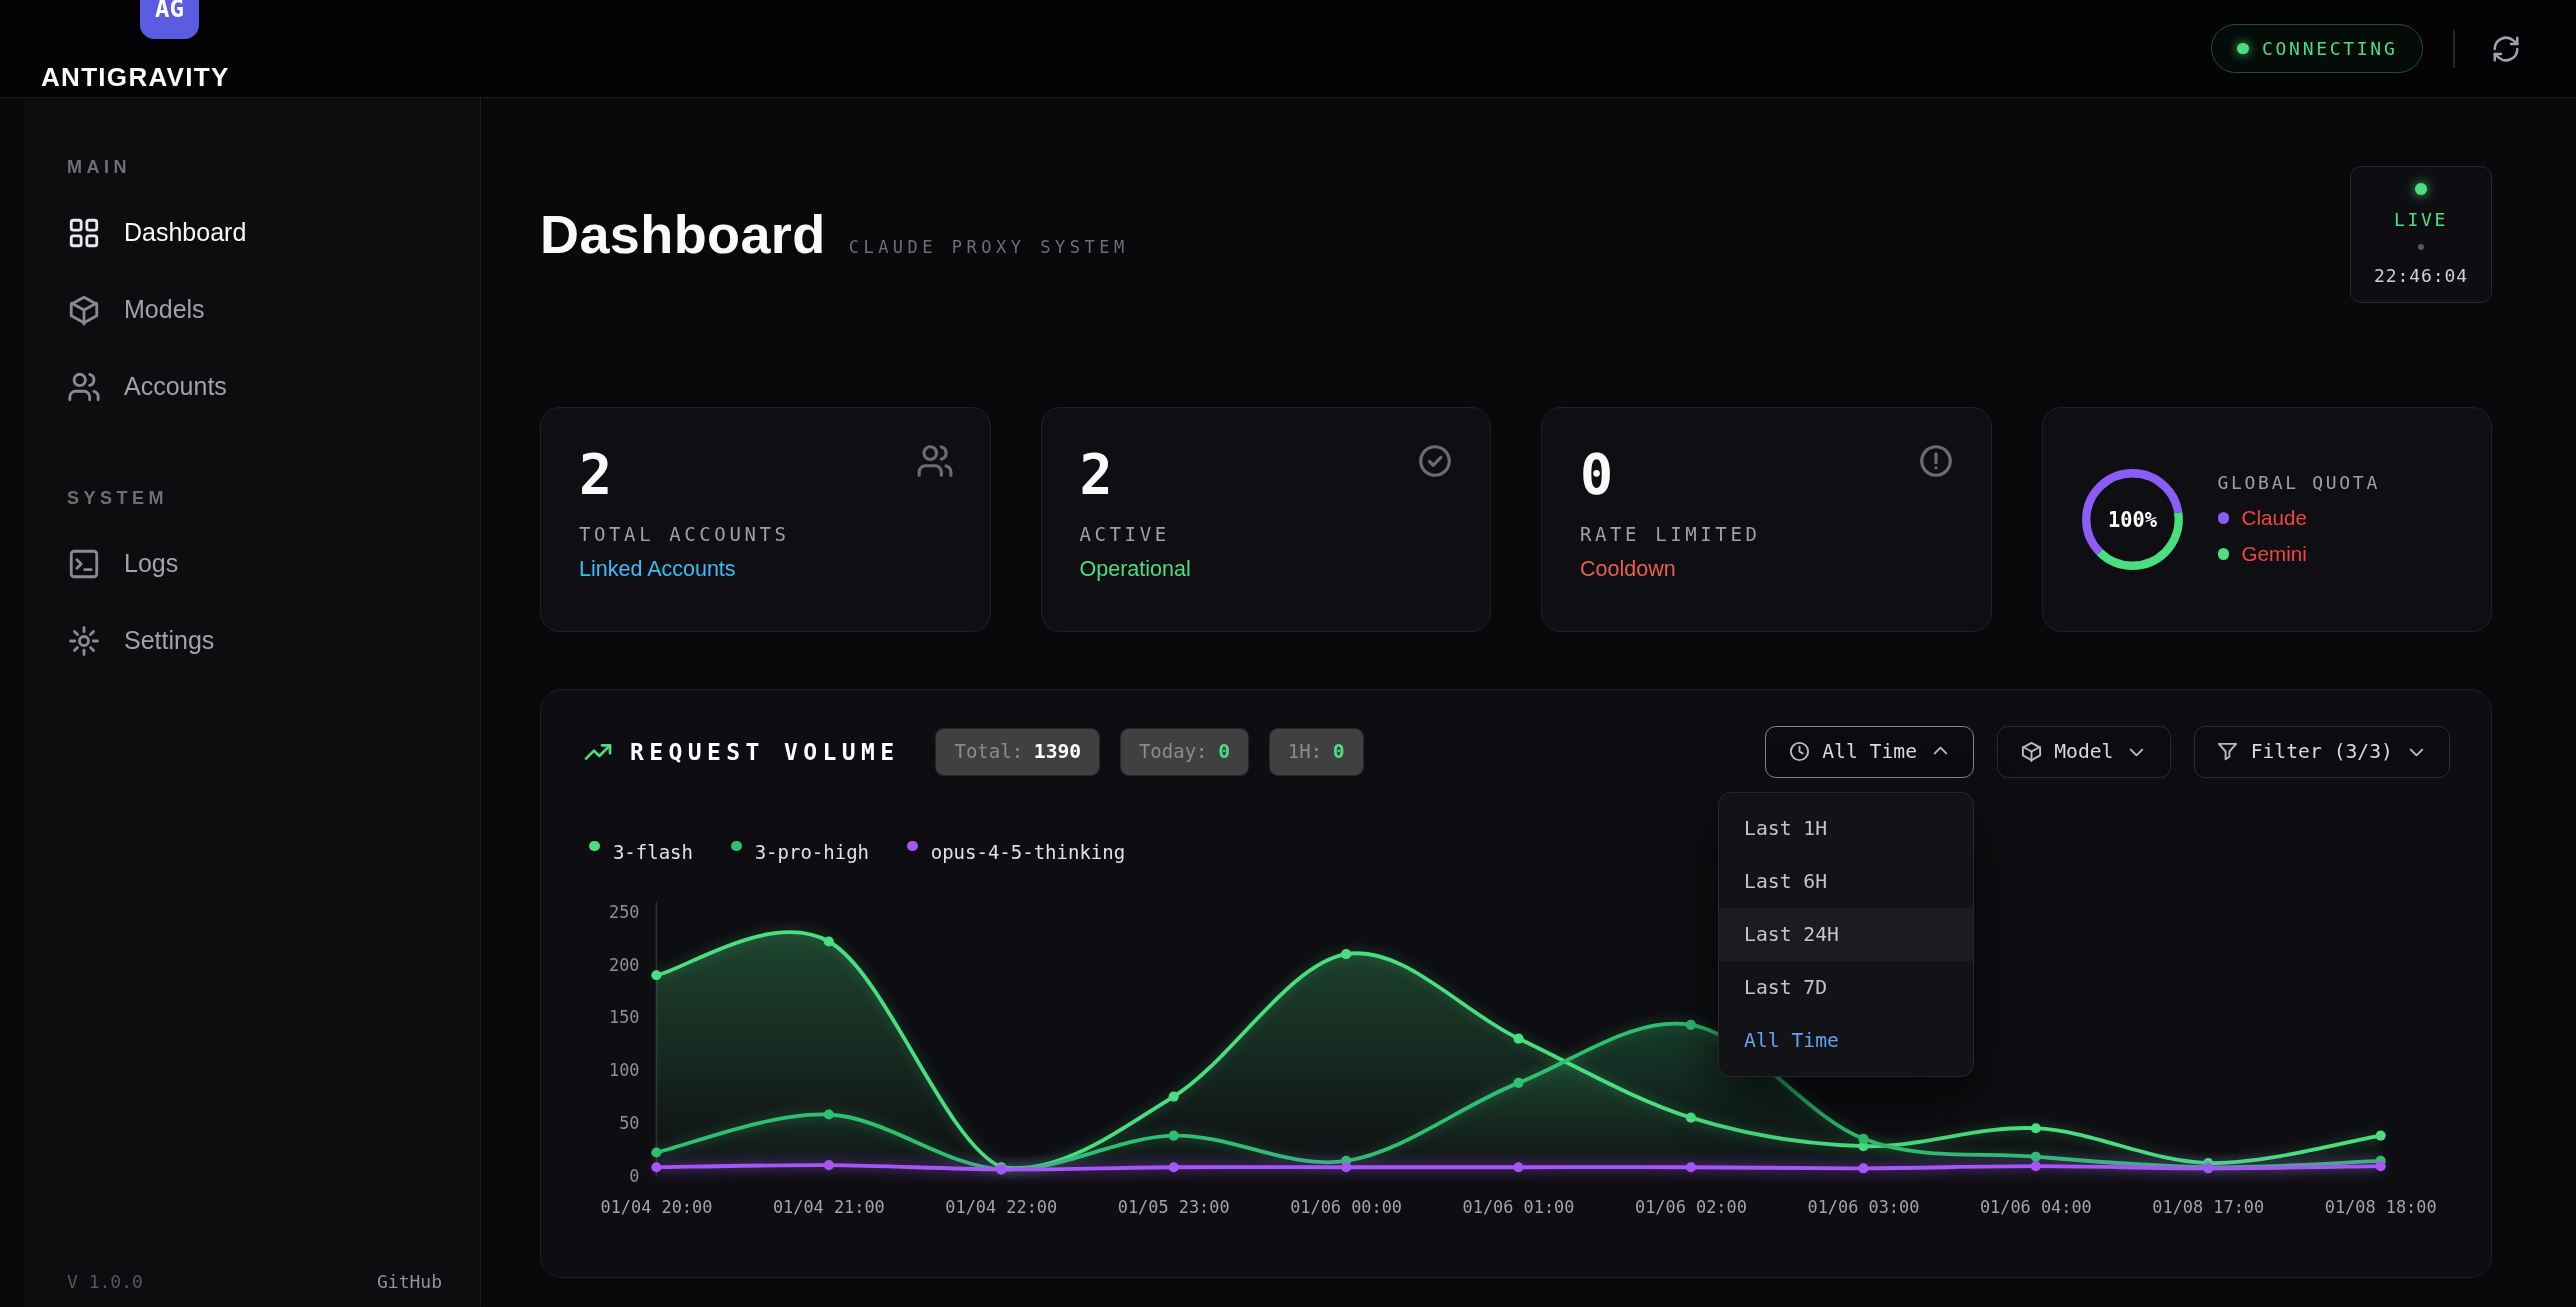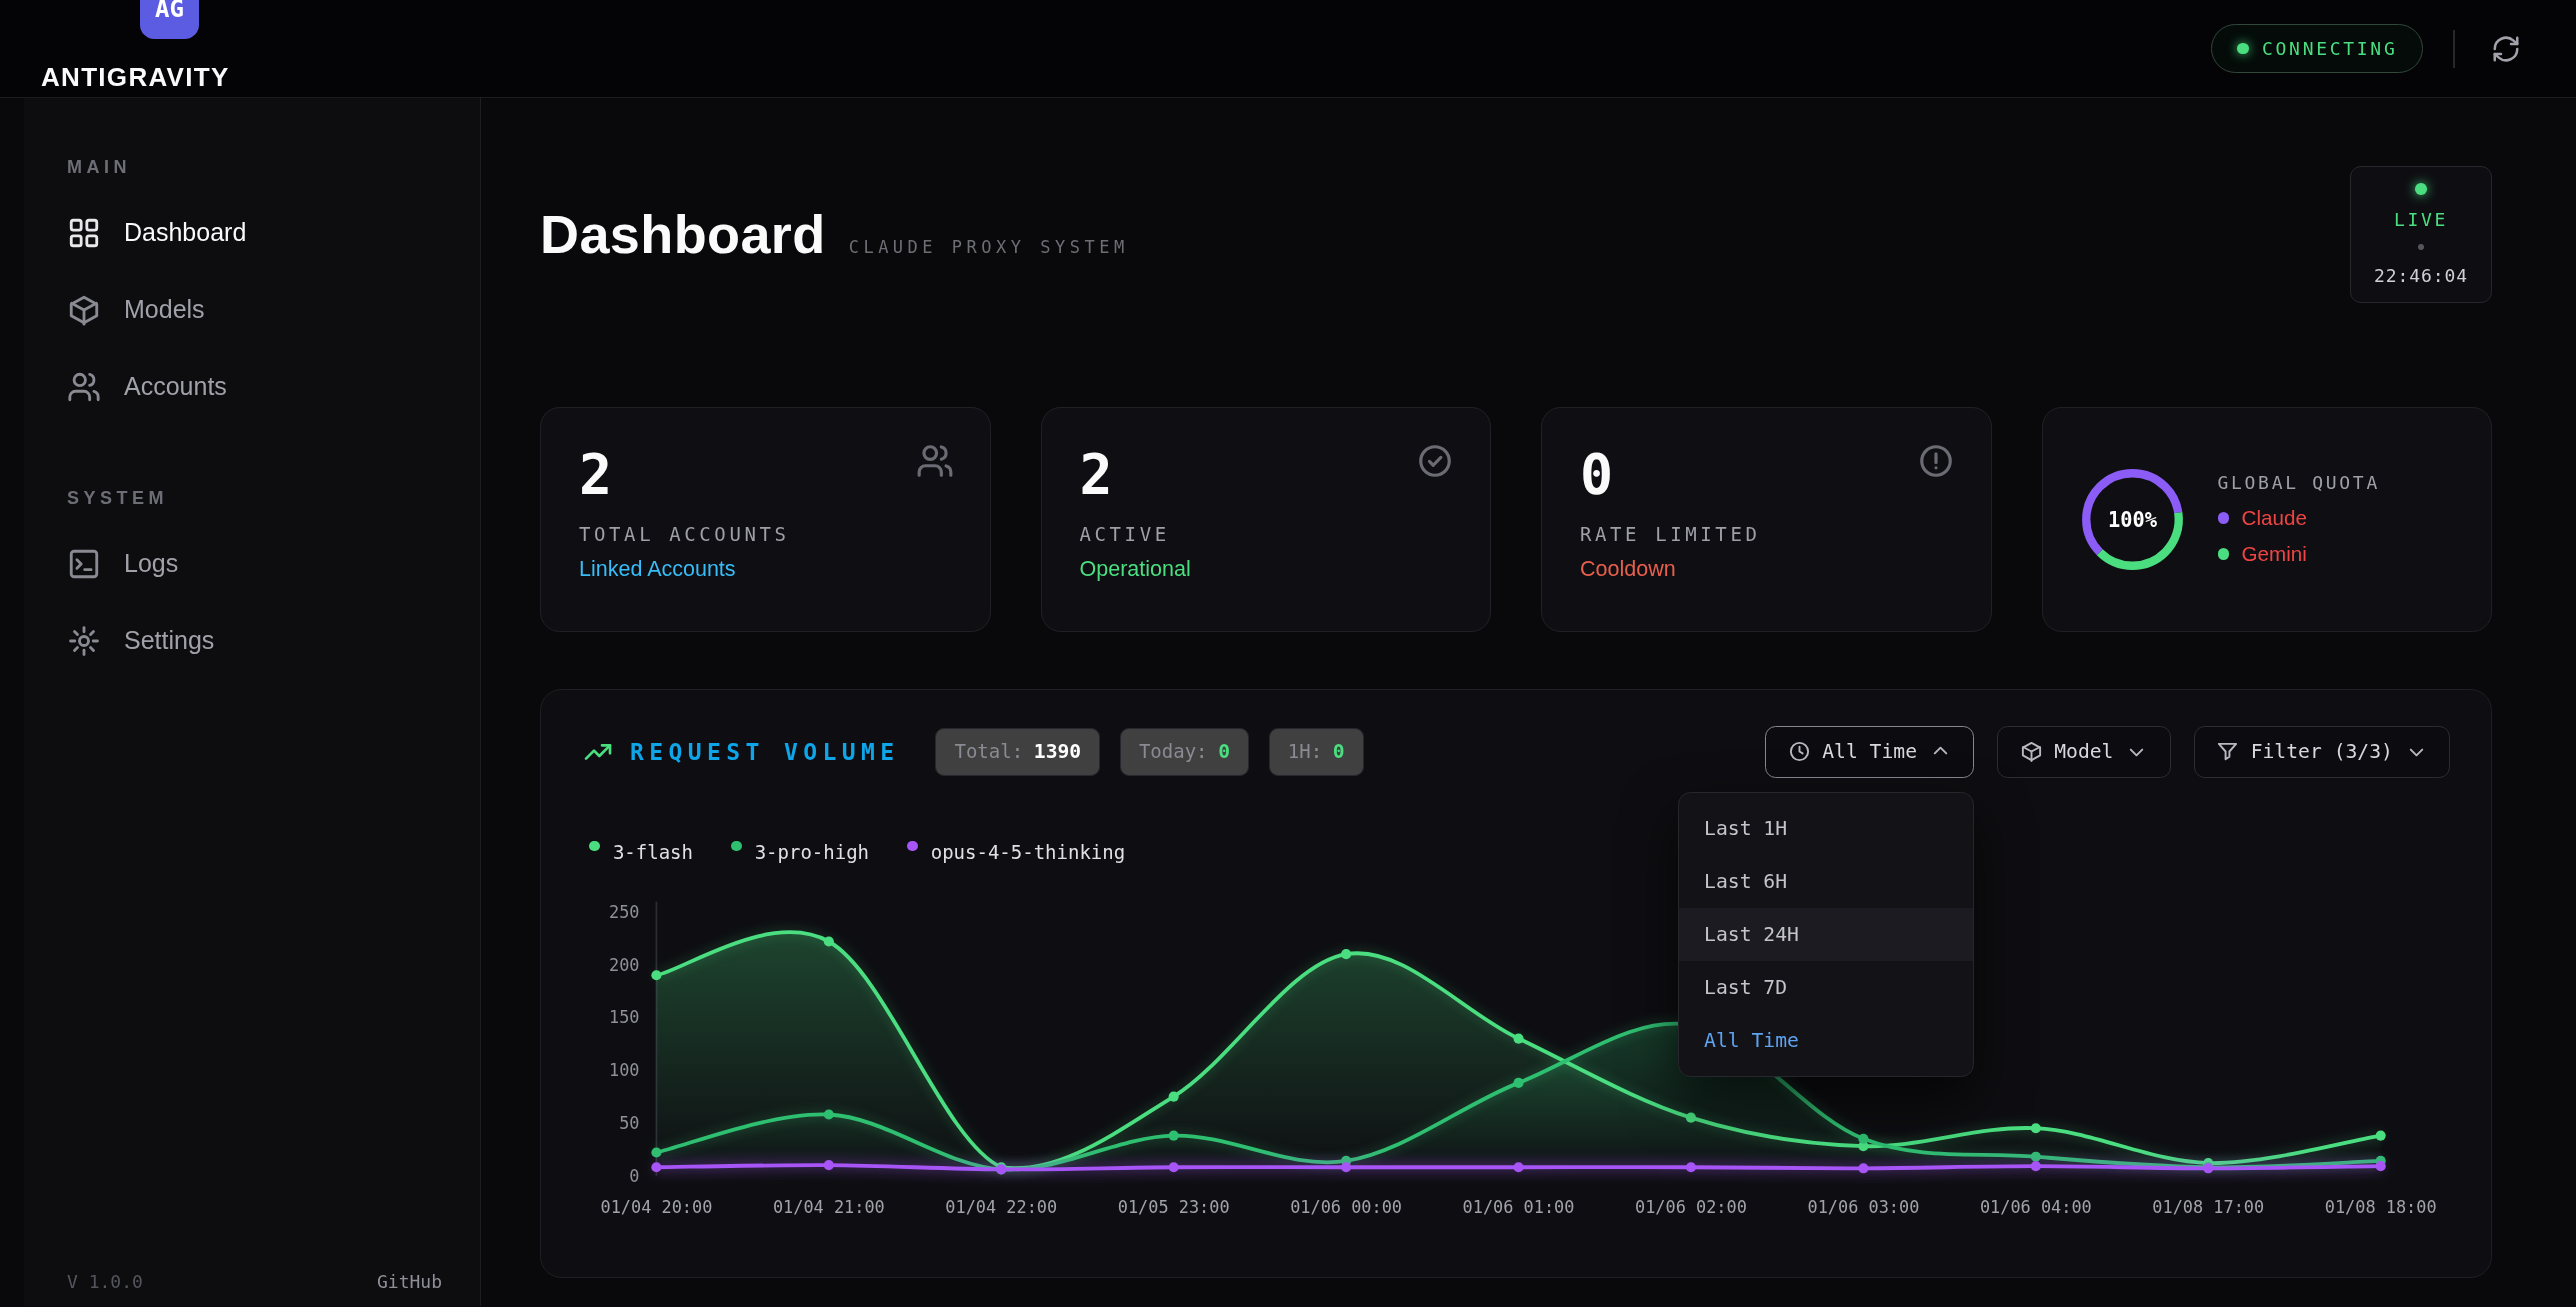--- a/index.html
+++ b/index.html
@@ -71,34 +71,34 @@
   .quota-legend-dot { width:11.6px; height:11.6px; border-radius:50%; }
   .quota-legend-name { font-size:20.6px; color:#ef4444; }
 
   
   .chart-card { margin-top:57px; background:#0e0e12; border:1.8px solid #1f1f25; border-radius:21.5px;
                 padding:36px 41px 39px; position:relative; }
   .chart-header { display:flex; align-items:center; }
   .volume-title-wrap { display:flex; align-items:center; gap:16px; }
   .trend-icon { width:32px; height:32px; color:#4ade80; }
   .volume-title { font-family:"DejaVu Sans Mono", monospace; font-weight:bold; font-size:23px;
-                  letter-spacing:5.4px; color:#0ea5e9; }
+                  letter-spacing:5.4px; color:#ffffff; }
   .chips { display:flex; gap:19.7px; margin-left:36px; }
   .chip { display:flex; align-items:baseline; gap:10.7px; padding:11.6px 18px; border:1.8px solid #26262c;
           border-radius:9px; background:#404040; font-family:"DejaVu Sans Mono", monospace; }
   .chip-label { font-size:19px; color:#8a8a93; }
   .chip-value { font-size:19.7px; font-weight:bold; }
   .chart-controls { margin-left:auto; display:flex; gap:23px; }
   .ctl-btn { display:flex; align-items:center; gap:11.6px; padding:13.4px 21.5px; border:1.8px solid #2c2c33;
              border-radius:10.7px; background:#0c0c10; color:#d8d8de; cursor:pointer;
              font-family:"DejaVu Sans Mono", monospace; font-size:19.7px; }
   .ctl-btn svg { width:23px; height:23px; color:#b8b8c0; }
   .ctl-btn.open { border-color:#87878f; }
   .dd-anchor { position:relative; }
-  .dropdown { position:absolute; top:calc(100% + 14.3px); right:0; width:296px; background:#121217;
+  .dropdown { position:absolute; top:calc(100% + 14.3px); right:0; width:256px; background:#121217;
               border:1.8px solid #26262c; border-radius:12.5px; padding:9px 0; z-index:30;
               box-shadow:0 23px 54px rgba(0,0,0,.65); }
   .dd-item { padding:15px 25px; font-family:"DejaVu Sans Mono", monospace; font-size:19.7px;
              color:#c4c4cb; cursor:pointer; }
   .dd-item.highlighted { background:#1b1b21; }
   .dd-item.selected { color:#5ea2f0; }
 
   .chart-legend { margin-top:63px; display:flex; gap:38px; padding-left:7.2px; }
   .legend-item { display:flex; align-items:flex-start; gap:13px; }
   .legend-dot { width:10.7px; height:10.7px; border-radius:50%; }

